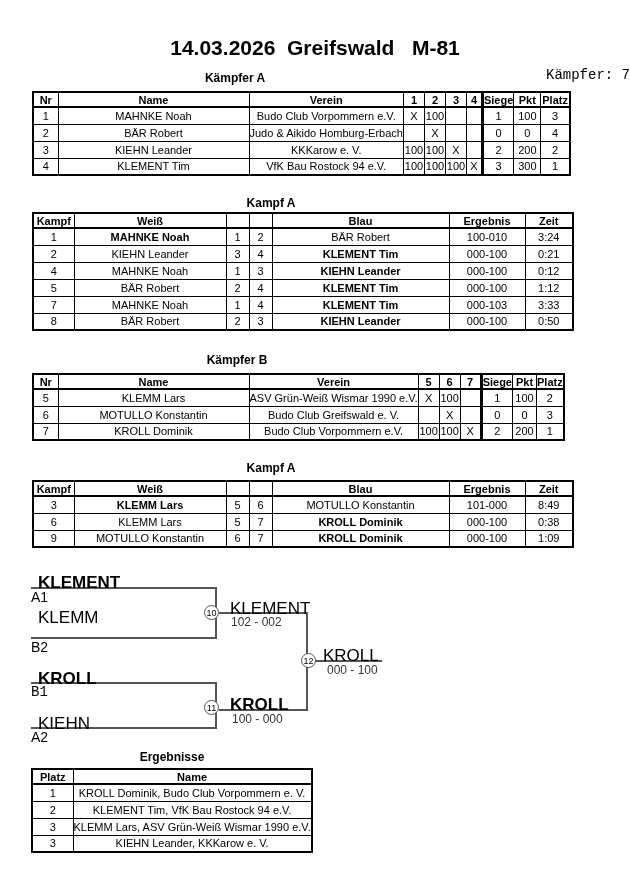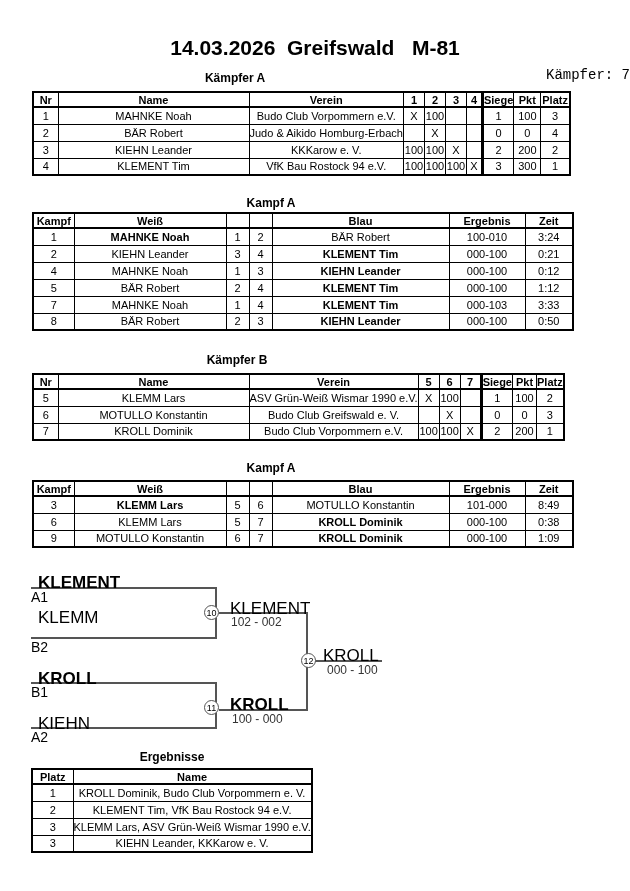--- a/index.html
+++ b/index.html
@@ -323,21 +323,21 @@
 
   <div class="bcircle" style="left:177px; top:35px;">10</div>
   <div class="bcircle" style="left:177px; top:130px;">11</div>
   <div class="bcircle" style="left:274px; top:83px;">12</div>
 
   <div class="bname bold" style="left:11px; top:3px;">KLEMENT</div>
   <div class="bseed" style="left:4px;  top:19px;">A1</div>
   <div class="bname" style="left:11px; top:38px;">KLEMM</div>
   <div class="bseed" style="left:4px;  top:69px;">B2</div>
   <div class="bname bold" style="left:11px; top:99px;">KROLL</div>
-  <div class="bseed" style="left:4px;  top:114px;">B1</div>
+  <div class="bseed" style="left:4px;  top:114px;font-family:Liberation Mono, monospace;">B1</div>
   <div class="bname" style="left:11px; top:144px;">KIEHN</div>
   <div class="bseed" style="left:4px;  top:159px;">A2</div>
 
   <div class="bname" style="left:203px; top:29px;">KLEMENT</div>
   <div class="bscore" style="left:204px; top:45px;">102 - 002</div>
   <div class="bname bold" style="left:203px; top:125px;">KROLL</div>
   <div class="bscore" style="left:205px; top:142px;">100 - 000</div>
   <div class="bname" style="left:296px; top:76px;">KROLL</div>
   <div class="bscore" style="left:300px; top:93px;">000 - 100</div>
 </div>

